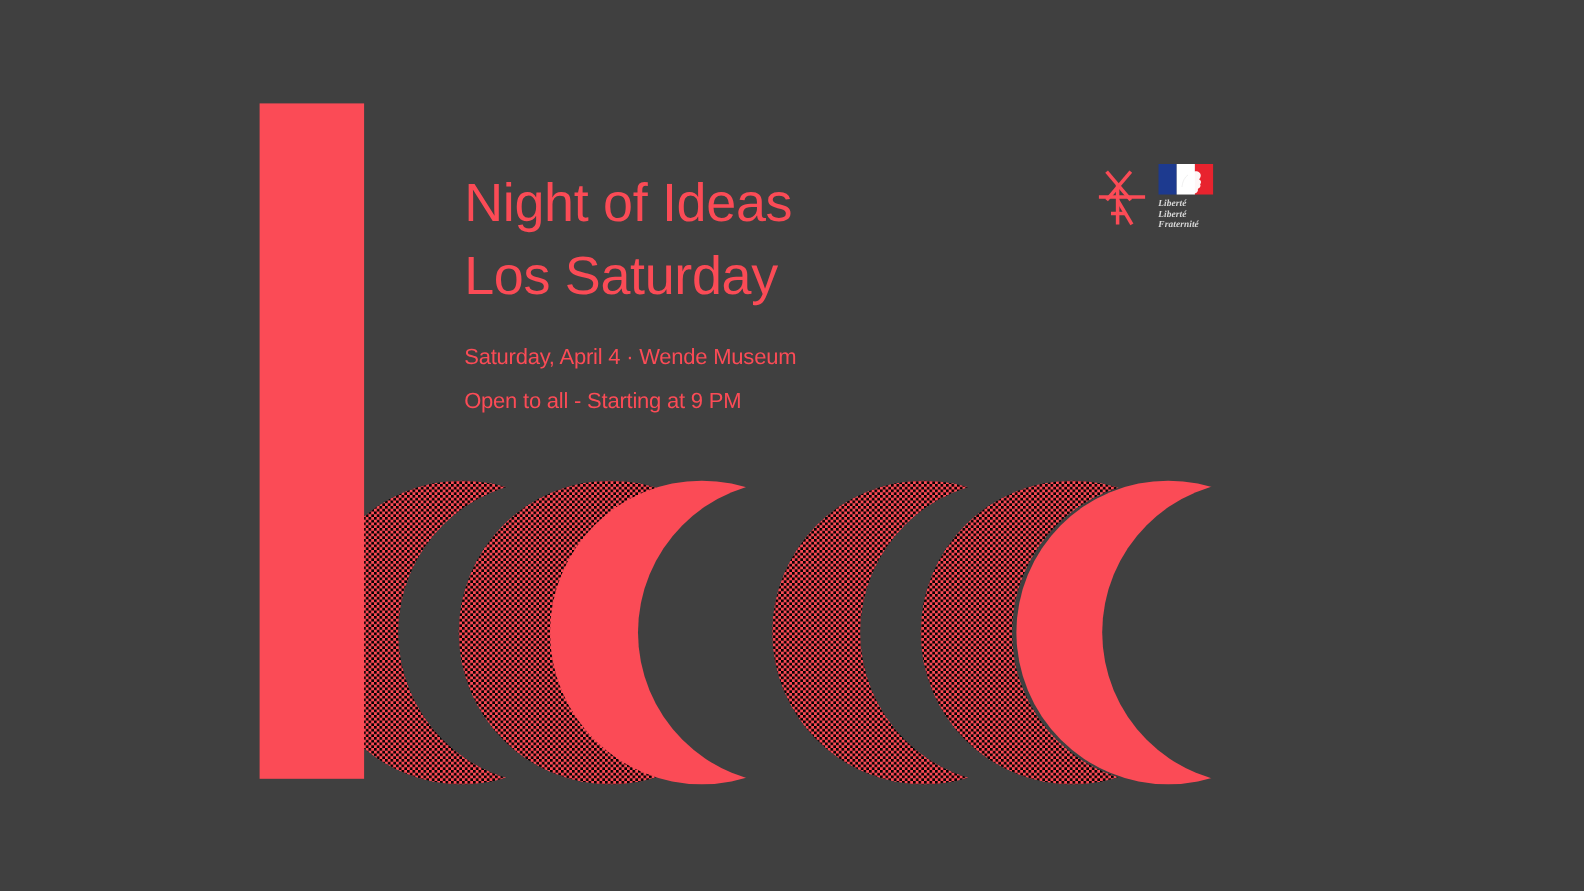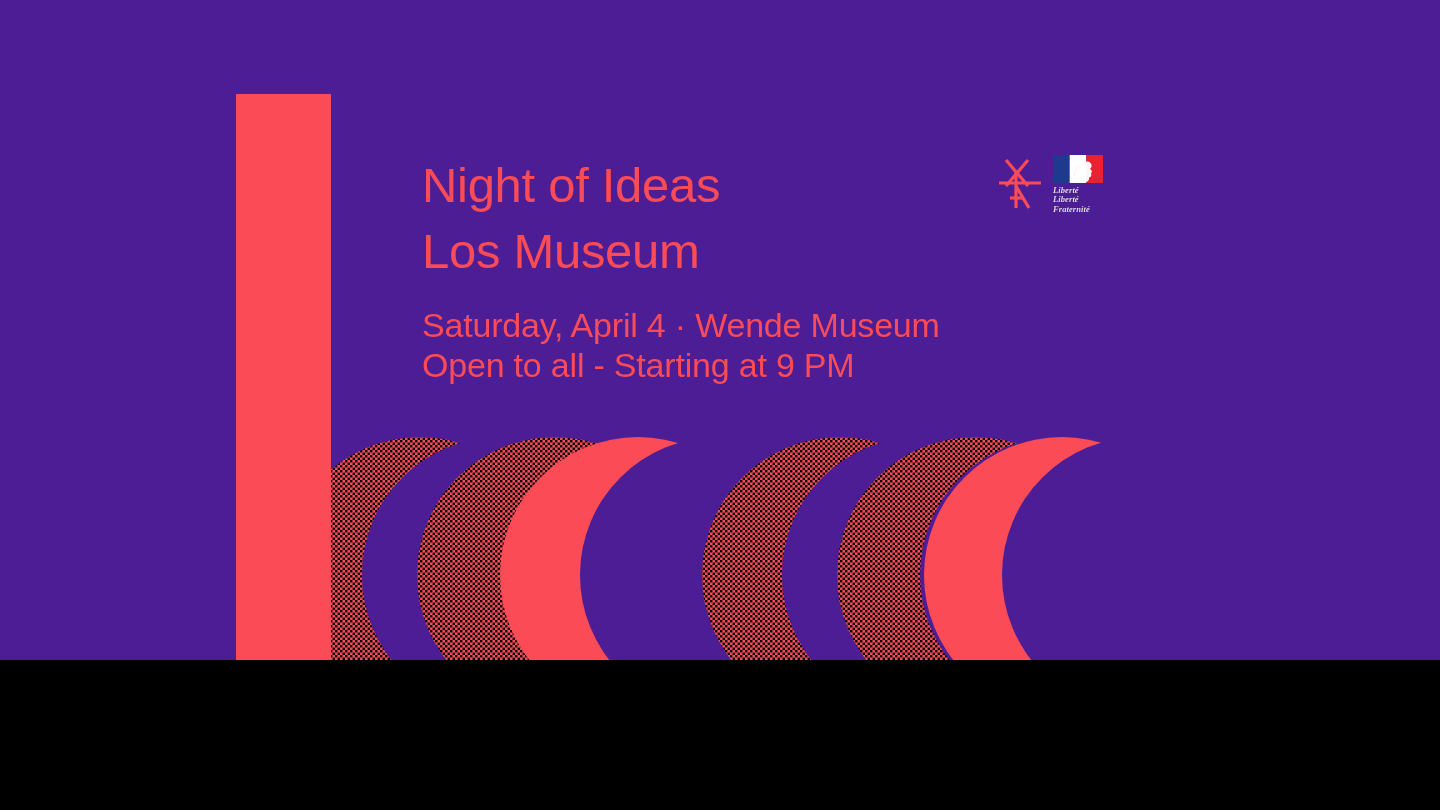--- a/index.html
+++ b/index.html
@@ -9,22 +9,22 @@
   }
   body {
     width: 1440px;
     height: 810px;
     overflow: hidden;
     font-family: "Liberation Sans", sans-serif;
   }
   #poster {
     position: relative;
     width: 1440px;
-    height: 660px;
-    background: #4c1d95;
+    height: 810px;
+    background: #404040;
     overflow: hidden;
   }
 
   
   #red-bar {
     position: absolute;
     left: 236px;
     top: 94px;
     width: 95px;
     height: 614px;
@@ -50,40 +50,40 @@
   .headline {
     color: #fb4b56;
     font-size: 49px;
     line-height: 66px;
     font-weight: 400;
     letter-spacing: -0.3px;
     white-space: nowrap;
   }
   .subline {
     color: #fb4b56;
-    font-size: 34px;
+    font-size: 20px;
     line-height: 40px;
     font-weight: 400;
     letter-spacing: -0.2px;
     white-space: nowrap;
   }
   #headline-1 { margin-top: 0; }
   #headline-2 { margin-top: 0; }
   #subline-1  { margin-top: 21px; }
   #subline-2  { margin-top: 0px; }
 
   
   #logo-lockup {
     position: absolute;
     left: 995px;
     top: 144px;
     width: 130px;
     height: 70px;
     display: flex;
-    align-items: flex-end;
+    align-items: center;
   }
   #if-monogram {
     width: 50px;
     height: 62px;
     flex: none;
   }
   #republic-mark {
     margin-left: 8px;
     width: 54px;
     flex: none;
@@ -167,21 +167,21 @@
     </g>
     <g>
       <rect width="1440" height="810" fill="#fb4b56" mask="url(#m6)"></rect>
     </g>
   </svg>
 
   <div id="red-bar"></div>
 
   <div id="text-block">
     <div class="headline" id="headline-1">Night of Ideas</div>
-    <div class="headline" id="headline-2">Los Museum</div>
+    <div class="headline" id="headline-2">Los Saturday</div>
     <div class="subline" id="subline-1">Saturday, April 4 · Wende Museum</div>
     <div class="subline" id="subline-2">Open to all - Starting at 9 PM</div>
   </div>
 
   <div id="logo-lockup">
 
     <svg id="if-monogram" viewBox="0 0 50 62" xmlns="http://www.w3.org/2000/svg" aria-hidden="true">
       <g stroke="#fb4b56" stroke-width="3.2" fill="none" stroke-linecap="butt">
         <line x1="11" y1="8" x2="33" y2="34"></line>
         <line x1="33" y1="8" x2="11" y2="34"></line>

